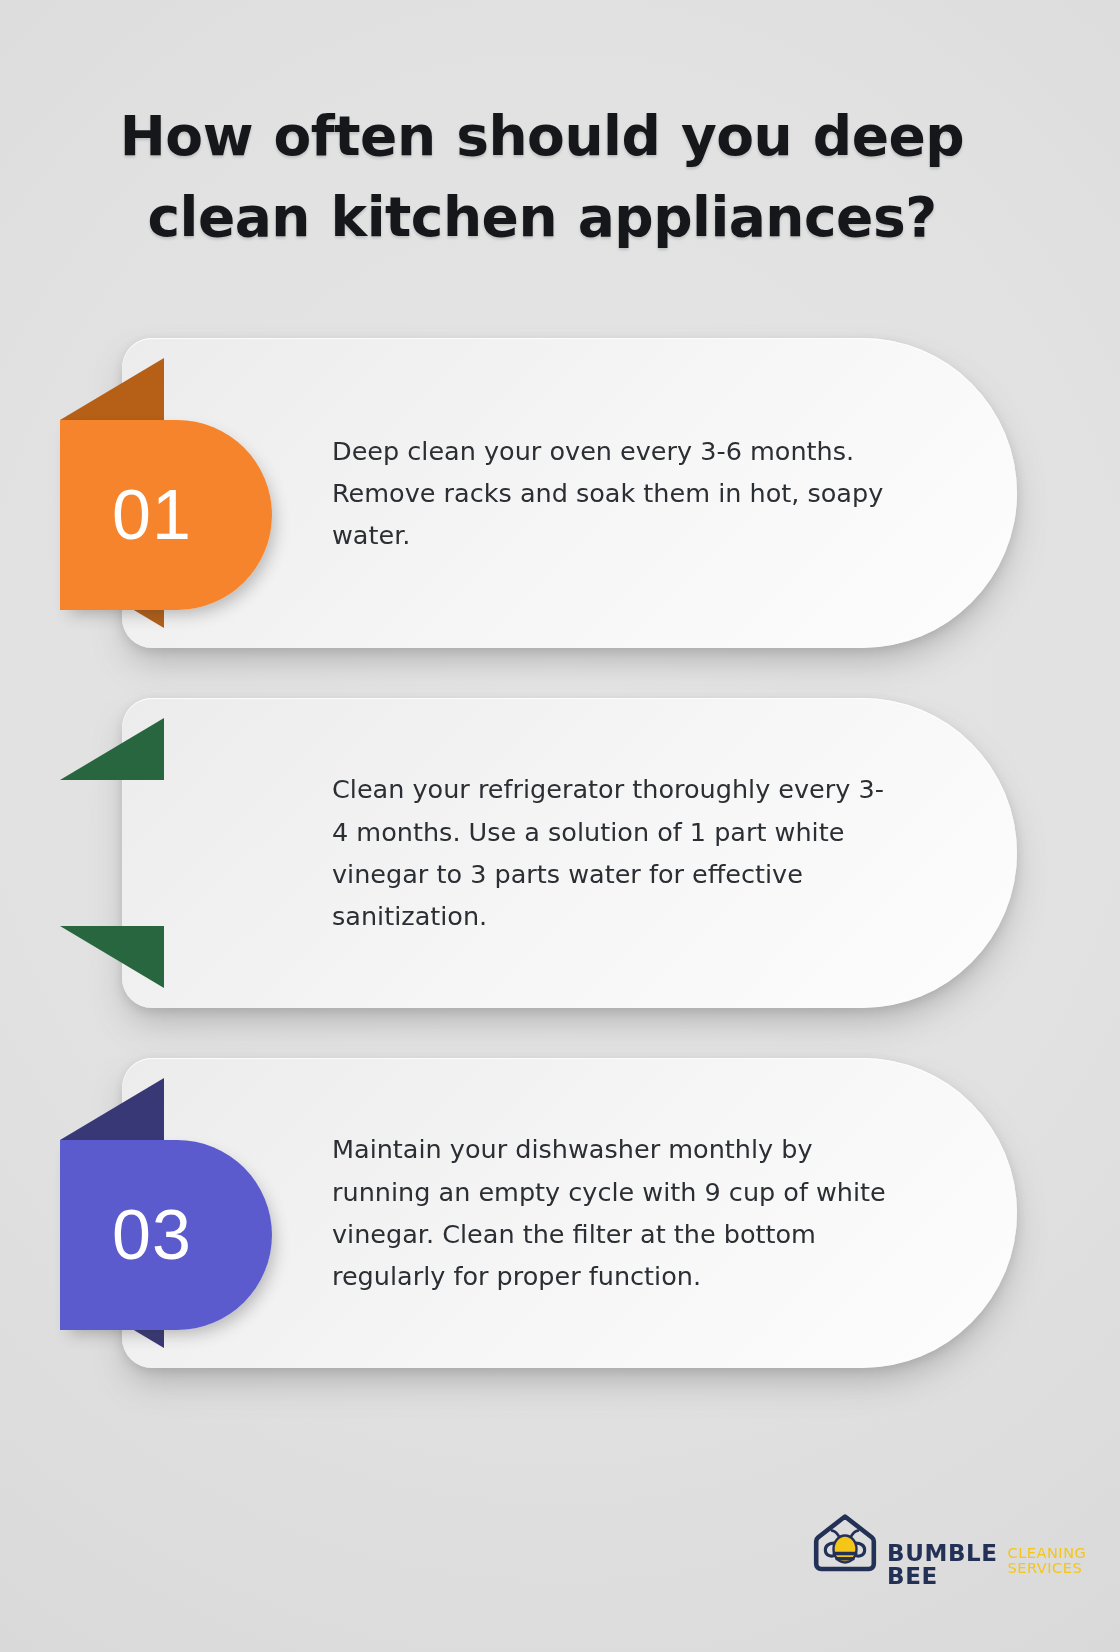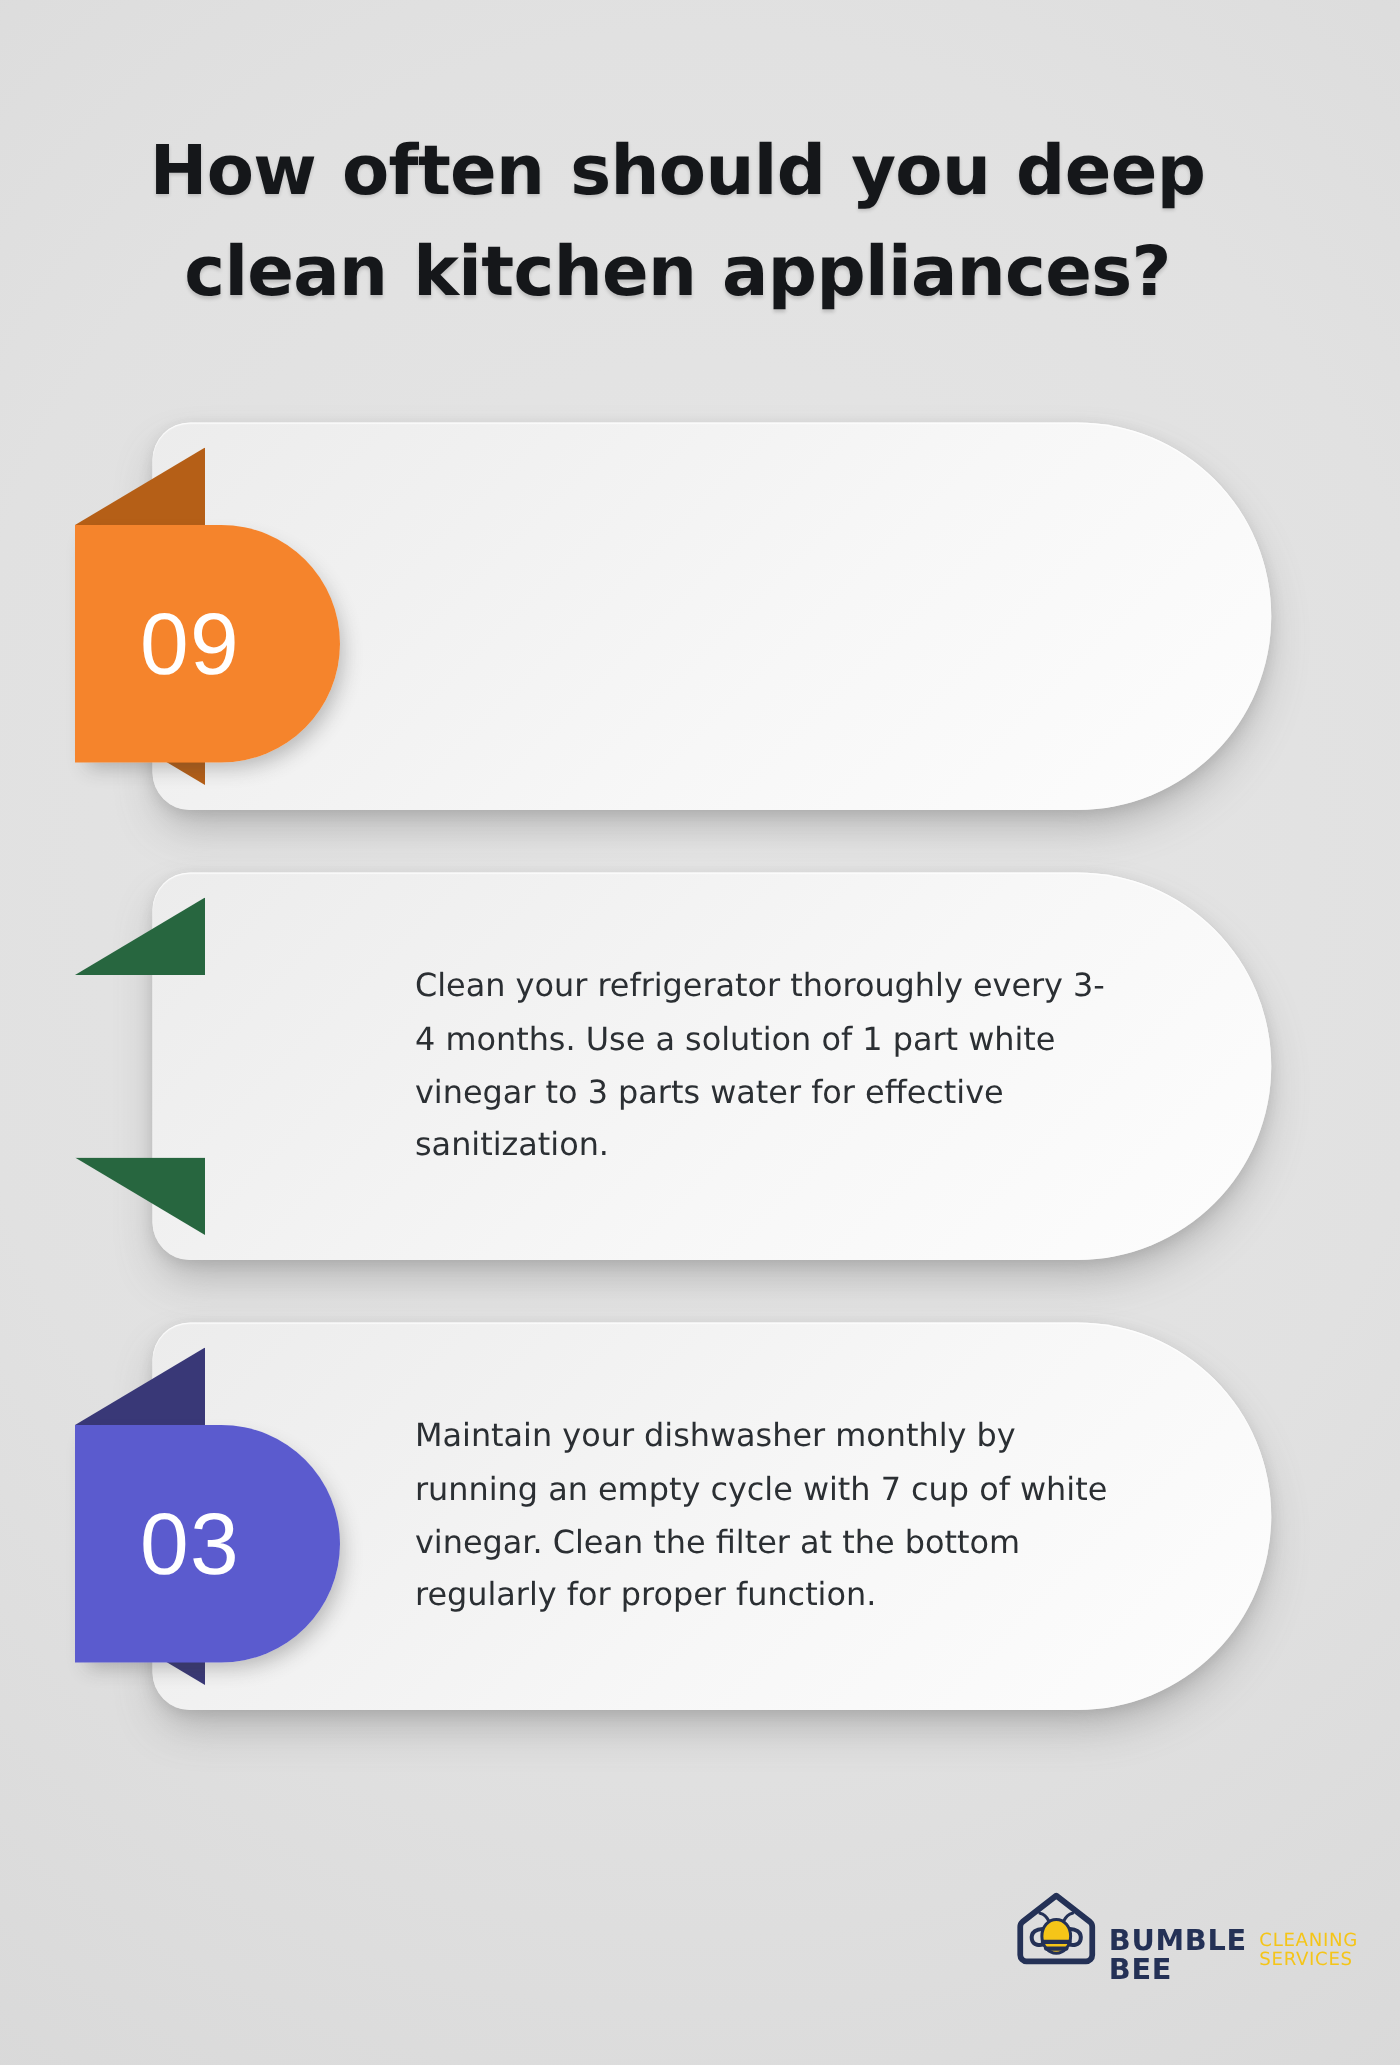--- a/index.html
+++ b/index.html
@@ -156,42 +156,45 @@
   <h1 class="title">How often should you deep clean kitchen appliances?</h1>
 </div>
 
 <div class="cards">
 
   <div class="card-row">
     <div class="panel"></div>
     <div class="fold-top" style="background: #b55f17;"></div>
     <div class="fold-bottom" style="background: #b55f17;"></div>
     <div class="badge" style="background: linear-gradient(100deg, #f5842c 0%, #f5842c 62%, #f5842c 100%);">
-      <span class="badge-num">09</span>
+      <span class="badge-num">01</span>
+    </div>
+    <div class="card-text">
+      <p>Deep clean your oven every 3-6 months. Remove racks and soak them in hot, soapy water.</p>
     </div>
   </div>
 
   <div class="card-row">
     <div class="panel"></div>
     <div class="fold-top" style="background: #27663f;"></div>
     <div class="fold-bottom" style="background: #27663f;"></div>
     <div class="card-text">
       <p>Clean your refrigerator thoroughly every 3-4 months. Use a solution of 1 part white vinegar to 3 parts water for effective sanitization.</p>
     </div>
   </div>
 
   <div class="card-row">
     <div class="panel"></div>
     <div class="fold-top" style="background: #393877;"></div>
     <div class="fold-bottom" style="background: #393877;"></div>
     <div class="badge" style="background: linear-gradient(100deg, #5b5bce 0%, #5b5bce 62%, #5b5bce 100%);">
       <span class="badge-num">03</span>
     </div>
     <div class="card-text">
-      <p>Maintain your dishwasher monthly by running an empty cycle with 7 cup of white vinegar. Clean the filter at the bottom regularly for proper function.</p>
+      <p>Maintain your dishwasher monthly by running an empty cycle with 9 cup of white vinegar. Clean the filter at the bottom regularly for proper function.</p>
     </div>
   </div>
 
 </div>
 
 <div class="logo">
   <span>
     <svg class="logo-mark" viewBox="0 0 66 62" xmlns="http://www.w3.org/2000/svg">
       <path d="M33 4.5 L60 25.5 a5 5 0 0 1 1.8 4 V52 a5 5 0 0 1 -5 5 H9.2 a5 5 0 0 1 -5 -5 V29.5 a5 5 0 0 1 1.8 -4 Z" fill="none" stroke="#243156" stroke-width="4.6" stroke-linejoin="round"></path>
 

